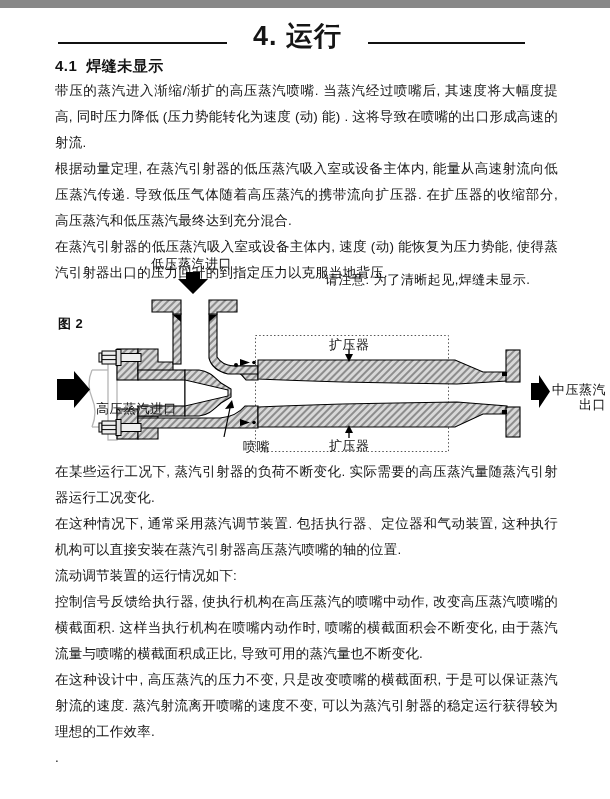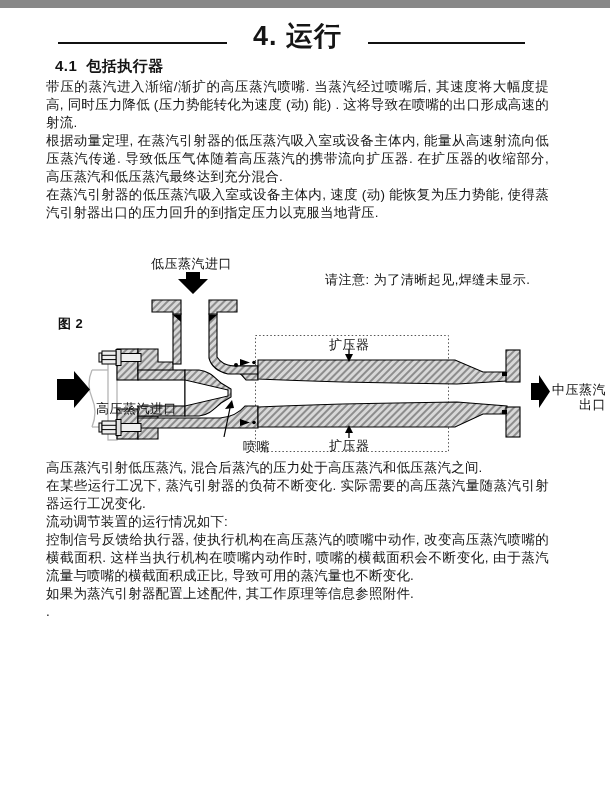--- a/index.html
+++ b/index.html
@@ -11,21 +11,21 @@
   
   .title-row{position:absolute;top:10px;left:0;width:610px;display:flex;align-items:center;}
   .rule{height:2px;background:#111;position:relative;top:7px;}
   .rule-left{width:169px;margin-left:58px;}
   .rule-right{width:157px;}
   .page-title{font-size:27px;font-weight:bold;margin:0 26px;letter-spacing:1px;white-space:nowrap;}
   
   .section-heading{position:absolute;top:49px;left:55px;font-size:15px;font-weight:bold;letter-spacing:0.5px;}
   .section-heading .num{margin-right:9px;}
   
-  .textblock{position:absolute;left:46px;width:503px;font-size:13.5px;line-height:18px;
+  .textblock{position:absolute;left:55px;width:503px;font-size:13.5px;line-height:26px;
     text-align:justify;letter-spacing:0.2px;}
   .textblock p{margin:0;}
   .block-a{top:70px;}
   .block-b{top:451px;}
   
   .figure{position:absolute;left:0;top:244px;width:542px;height:213px;}
   .figure svg{position:absolute;left:0;top:0;}
   .callout{position:absolute;font-size:13px;color:#111;white-space:nowrap;letter-spacing:0.5px;}
   .fig-label{font-weight:bold;}
   .lp-label{left:151px;top:3px;}
@@ -42,21 +42,21 @@
 
 <div class="page">
 
   <div class="title-row">
     <div class="rule rule-left"></div>
     <div class="page-title">4. 运行</div>
     <div class="rule rule-right"></div>
   </div>
 
   <div class="section-heading">
-    <span class="num">4.1</span><span>包括执行器</span>
+    <span class="num">4.1</span><span>焊缝未显示</span>
   </div>
 
   <div class="textblock block-a">
     <p>带压的蒸汽进入渐缩/渐扩的高压蒸汽喷嘴. 当蒸汽经过喷嘴后, 其速度将大幅度提高, 同时压力降低 (压力势能转化为速度 (动) 能) . 这将导致在喷嘴的出口形成高速的射流.</p>
     <p>根据动量定理, 在蒸汽引射器的低压蒸汽吸入室或设备主体内, 能量从高速射流向低压蒸汽传递. 导致低压气体随着高压蒸汽的携带流向扩压器. 在扩压器的收缩部分, 高压蒸汽和低压蒸汽最终达到充分混合.</p>
     <p>在蒸汽引射器的低压蒸汽吸入室或设备主体内, 速度 (动) 能恢复为压力势能, 使得蒸汽引射器出口的压力回升的到指定压力以克服当地背压.</p>
   </div>
 
   <div class="figure">
     <svg width="610" height="213" viewBox="0 244 610 213">
@@ -161,21 +161,21 @@
     <div class="callout hp-label">高压蒸汽进口</div>
     <div class="callout nozzle-label">喷嘴</div>
     <div class="callout diffbot-label">扩压器</div>
     <div class="callout outlet-label">
       <div>中压蒸汽</div>
       <div>出口</div>
     </div>
   </div>
 
   <div class="textblock block-b">
-    <p>高压蒸汽引射低压蒸汽, 混合后蒸汽的压力处于高压蒸汽和低压蒸汽之间.</p>
     <p>在某些运行工况下, 蒸汽引射器的负荷不断变化. 实际需要的高压蒸汽量随蒸汽引射器运行工况变化.</p>
+    <p>在这种情况下, 通常采用蒸汽调节装置. 包括执行器、定位器和气动装置, 这种执行机构可以直接安装在蒸汽引射器高压蒸汽喷嘴的轴的位置.</p>
     <p>流动调节装置的运行情况如下:</p>
     <p>控制信号反馈给执行器, 使执行机构在高压蒸汽的喷嘴中动作, 改变高压蒸汽喷嘴的横截面积. 这样当执行机构在喷嘴内动作时, 喷嘴的横截面积会不断变化, 由于蒸汽流量与喷嘴的横截面积成正比, 导致可用的蒸汽量也不断变化.</p>
-    <p>如果为蒸汽引射器配置上述配件, 其工作原理等信息参照附件.</p>
+    <p>在这种设计中, 高压蒸汽的压力不变, 只是改变喷嘴的横截面积, 于是可以保证蒸汽射流的速度. 蒸汽射流离开喷嘴的速度不变, 可以为蒸汽引射器的稳定运行获得较为理想的工作效率.</p>
     <p>.</p>
   </div>
 
 </div>
 
 </body></html>

